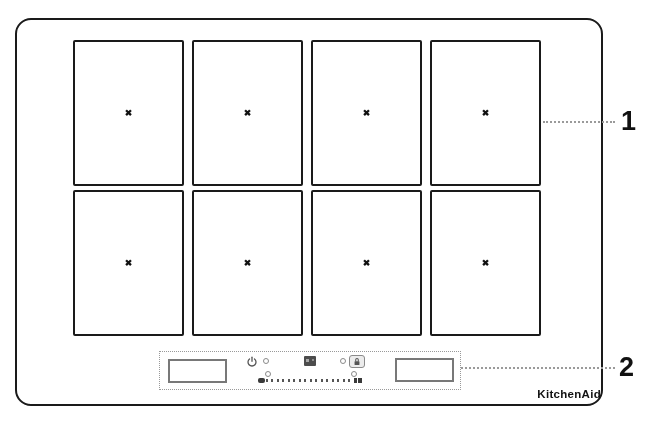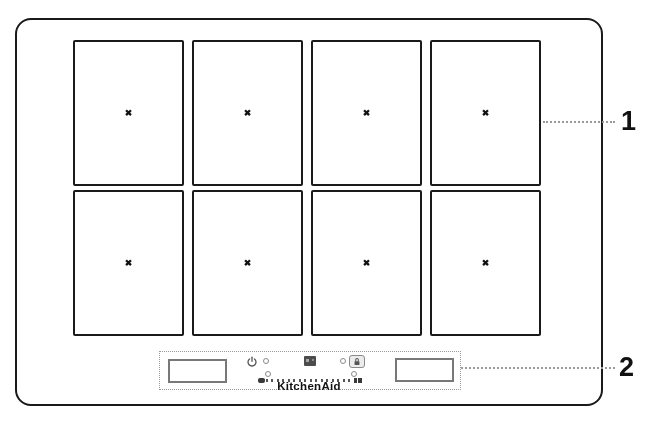--- a/index.html
+++ b/index.html
@@ -39,21 +39,21 @@
             border:1.5px solid #8a8a8a;background:#ececec;border-radius:3px;
             display:flex;align-items:center;justify-content:center;box-sizing:border-box;}
   .slider{position:absolute;left:106px;top:27px;width:86px;height:3px;
           background:repeating-linear-gradient(to right,#555 0 2px,transparent 2px 5.5px);}
   .slider-cap-left{position:absolute;left:-8px;top:-1px;width:7px;height:5px;
                    background:#3a3a3a;border-radius:2px;}
   .slider-cap-right{position:absolute;right:-10px;top:-1px;width:8px;height:5px;
                     background:linear-gradient(to right,#3a3a3a 0 3px,transparent 3px 4.5px,#3a3a3a 4.5px 8px);}
 
   
-  .logo{position:absolute;left:0;right:0;top:360px;text-align:center;
+  .logo{position:absolute;left:0;right:0;top:368px;text-align:right;
         font-weight:bold;font-size:11.5px;letter-spacing:0.3px;color:#111;}
 
   
   .leader{position:absolute;height:0;border-top:2px dotted #9a9a9a;}
   .leader-1{left:543px;top:121px;width:72px;}
   .leader-2{left:461px;top:367px;width:154px;}
   .callout{position:absolute;font-weight:bold;color:#111;font-size:27px;line-height:1;}
   .callout-1{left:621px;top:108px;}
   .callout-2{left:619px;top:354px;}
 </style>

